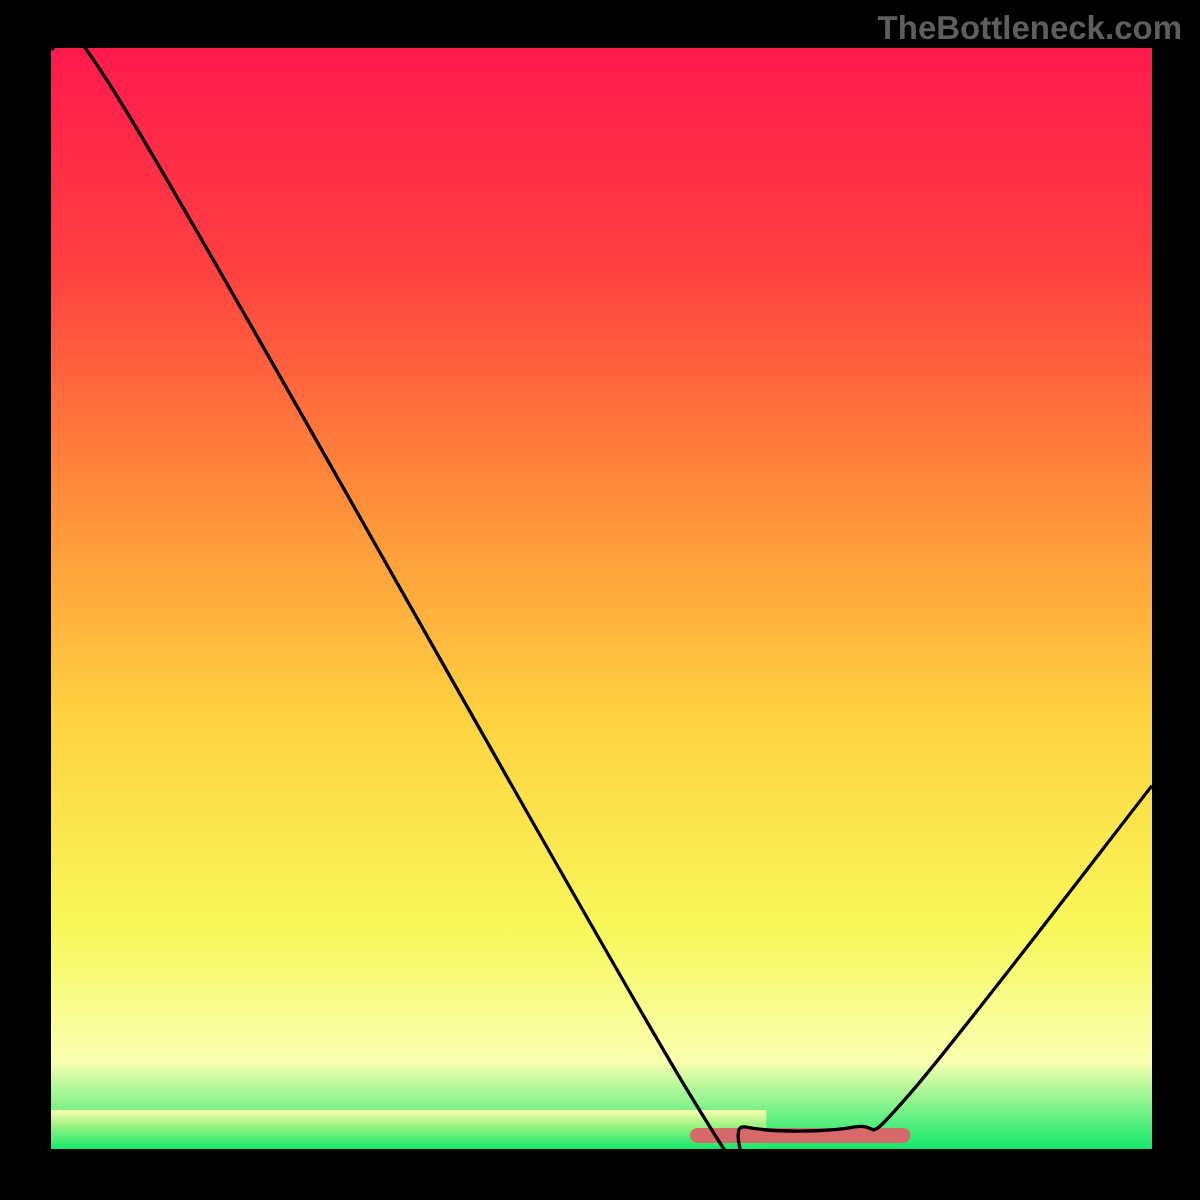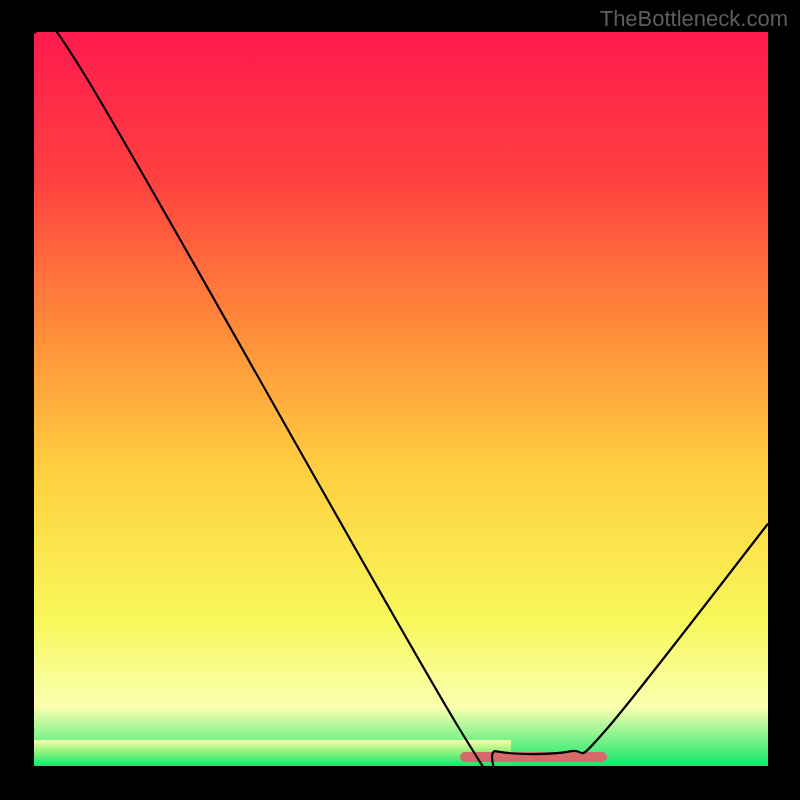--- a/index.html
+++ b/index.html
@@ -10,21 +10,21 @@
     font-family: Arial, Helvetica, sans-serif;
     position: relative;
     overflow: hidden;
   }
   .watermark {
     position: absolute;
     top: 6px;
     right: 12px;
     color: #5e5e5e;
     font-size: 22px;
-    font-weight: 400;
+    font-weight: 700;
     z-index: 30;
   }
   .plot-region {
     position: absolute;
     left: 34px;
     top: 32px;
     width: 734px;   
     height: 734px;  
     overflow: hidden;
   }

